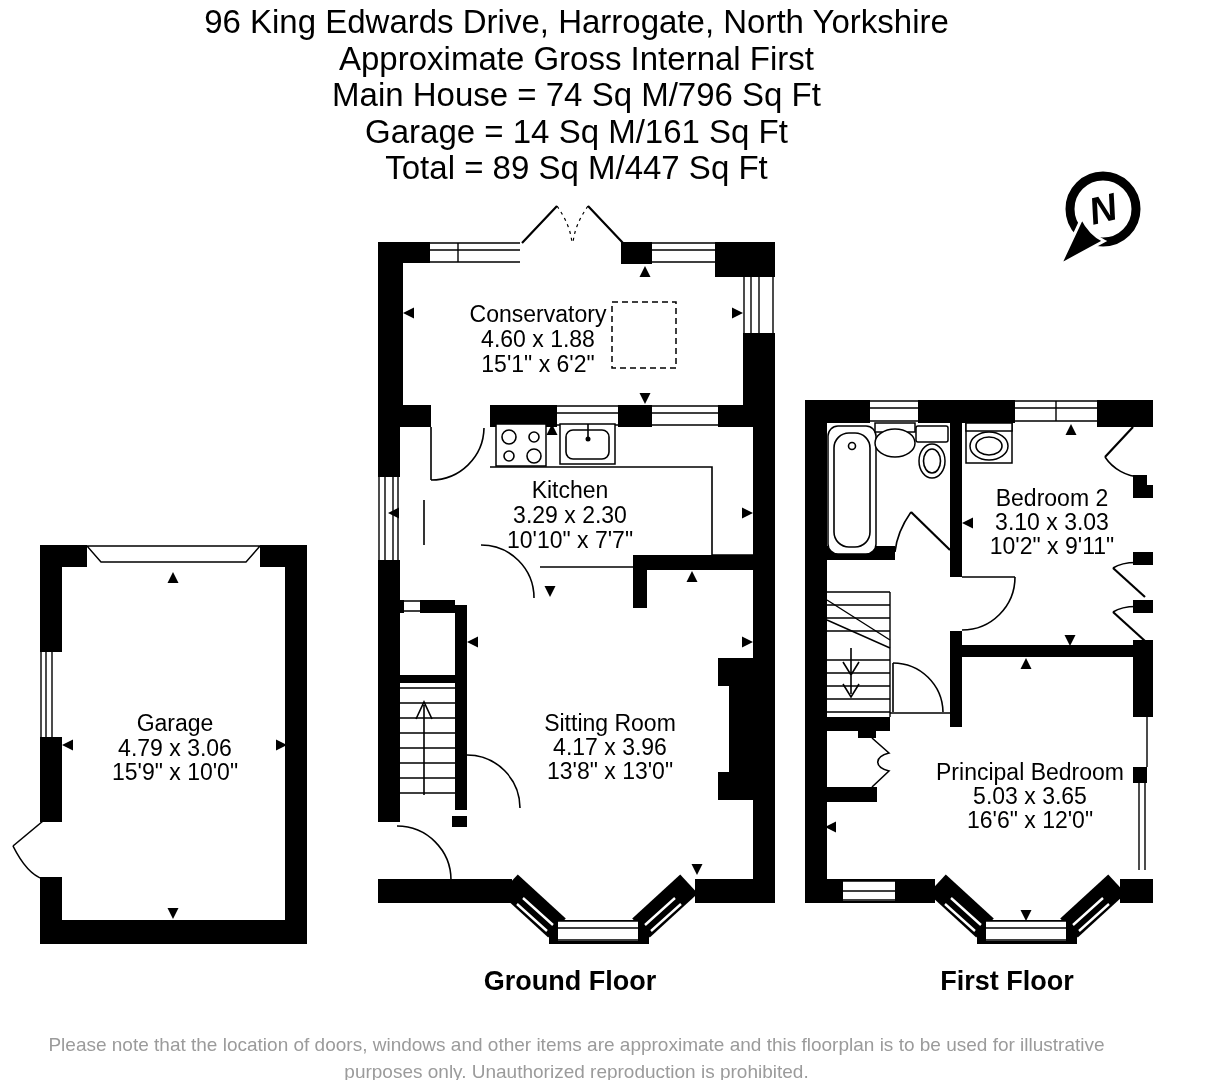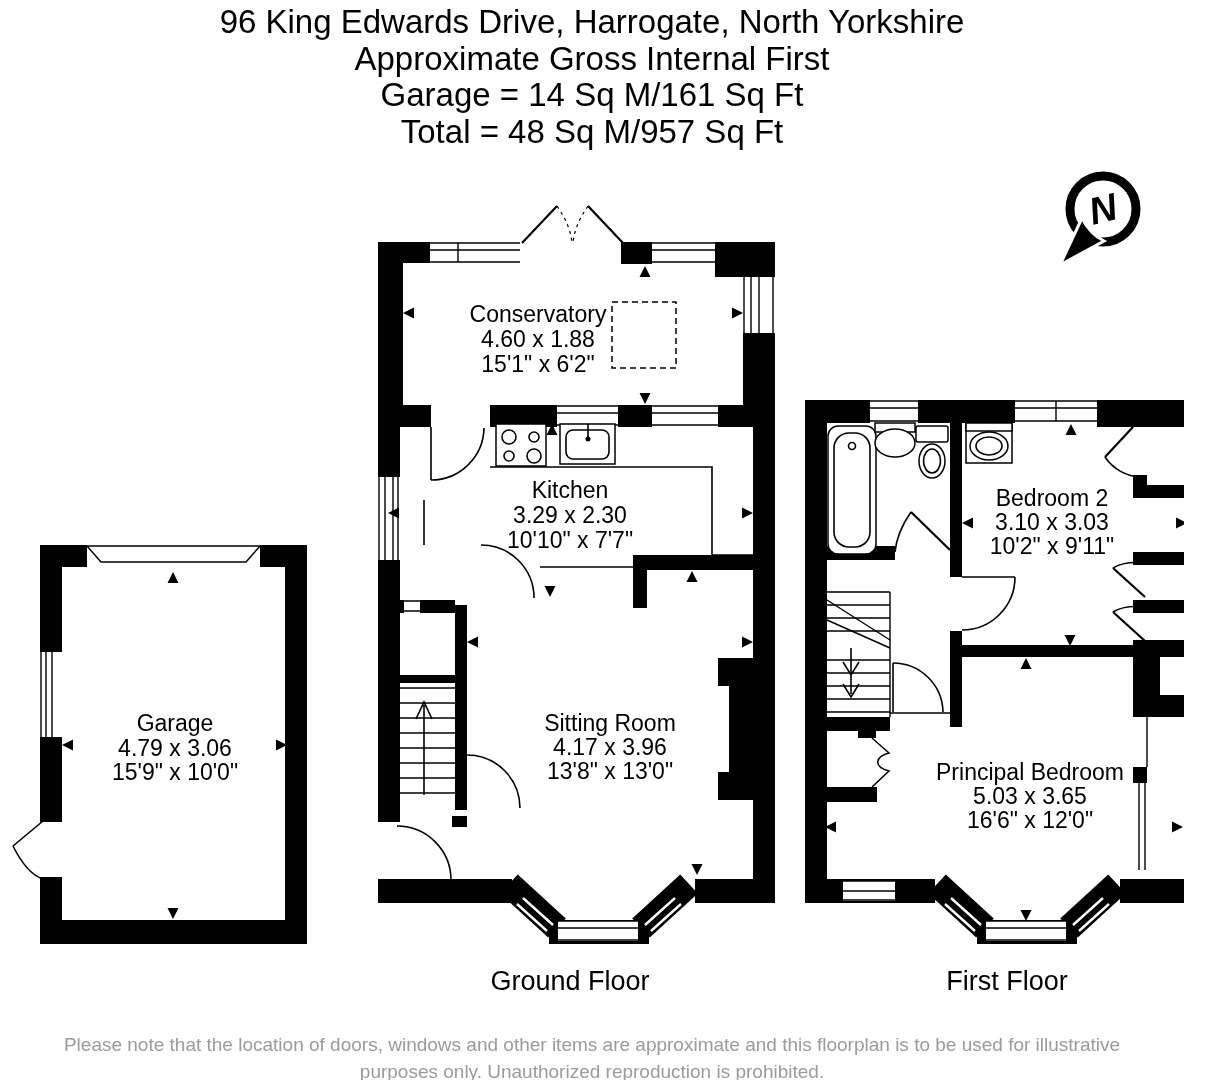--- a/index.html
+++ b/index.html
@@ -1,21 +1,21 @@
 <!DOCTYPE html>
 <html><head>
 <meta charset="utf-8">
 <style>
   html,body{margin:0;padding:0;background:#fff;}
   .page{position:relative;width:1153px;height:1080px;background:#fff;overflow:hidden;
-        font-family:"Liberation Sans", sans-serif;color:#000;padding-left:31px;}
+        font-family:"Liberation Sans", sans-serif;color:#000;}
   .title-block{position:absolute;top:4px;left:0;right:0;text-align:center;
         font-size:33px;line-height:36.5px;color:#000;}
   .plan-svg{position:absolute;left:0;top:0;}
-  .floor-label{position:absolute;top:966px;font-size:27px;font-weight:normal;text-align:center;width:400px;}
+  .floor-label{position:absolute;top:966px;font-size:27px;font-weight:bold;text-align:center;width:400px;}
   .floor-label.ground{left:370px;}
   .floor-label.first{left:807px;}
   .disclaimer{position:absolute;top:1031px;left:30px;right:30px;text-align:center;
         font-size:19px;line-height:27px;color:#9b9b9b;}
   
   .wall{fill:#000;stroke:none;}
   .ln{stroke:#000;stroke-width:1.6;fill:none;}
   .ln2{stroke:#000;stroke-width:2.2;fill:none;}
   .thick{stroke:#000;stroke-width:26;fill:none;}
   .winfill{fill:#fff;stroke:none;}
@@ -29,22 +29,23 @@
   .fix{stroke:#000;stroke-width:1.5;fill:#fff;}
 </style>
 </head>
 <body>
 
 <div class="page">
 
   <div class="title-block">
     <div>96 King Edwards Drive, Harrogate, North Yorkshire</div>
     <div>Approximate Gross Internal First</div>
+    <div>Main House = 74 Sq M/796 Sq Ft</div>
     <div>Garage = 14 Sq M/161 Sq Ft</div>
-    <div>Total = 48 Sq M/957 Sq Ft</div>
+    <div>Total = 89 Sq M/447 Sq Ft</div>
   </div>
 
   <svg class="plan-svg" width="1212" height="1080" viewBox="0 0 1212 1080">
 
     <g>
       <circle cx="1103" cy="209" r="33" fill="none" stroke="#000" stroke-width="9"></circle>
       <path d="M 1060,265 L 1082,218 Q 1090,234 1104,241 Z" fill="#000" stroke="#fff" stroke-width="3"></path>
       <text x="1103" y="222" text-anchor="middle" font-size="38" font-weight="bold" font-style="italic" transform="rotate(-14 1103 209)">N</text>
     </g>
 

